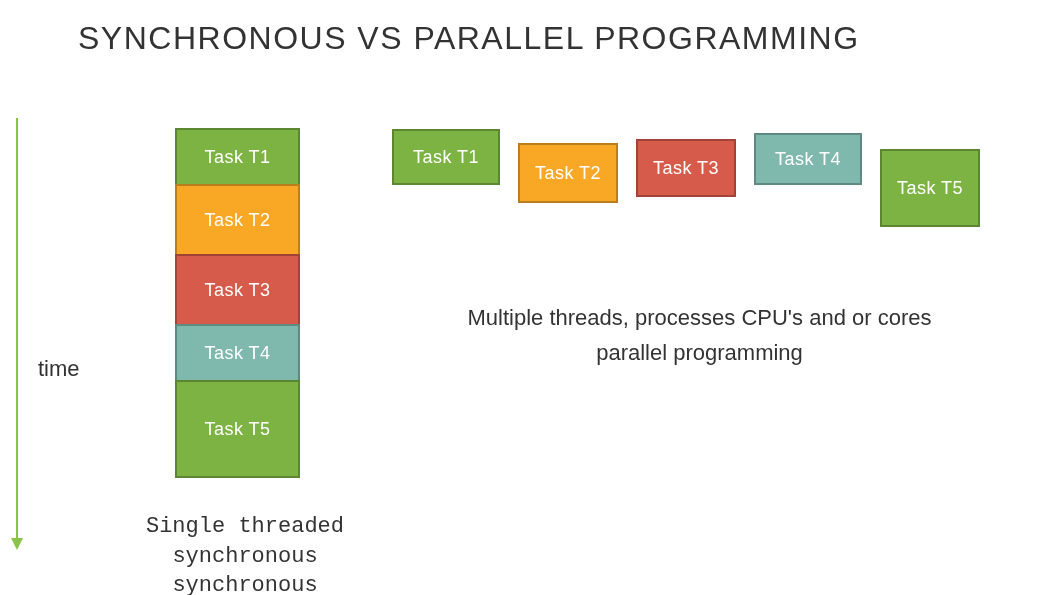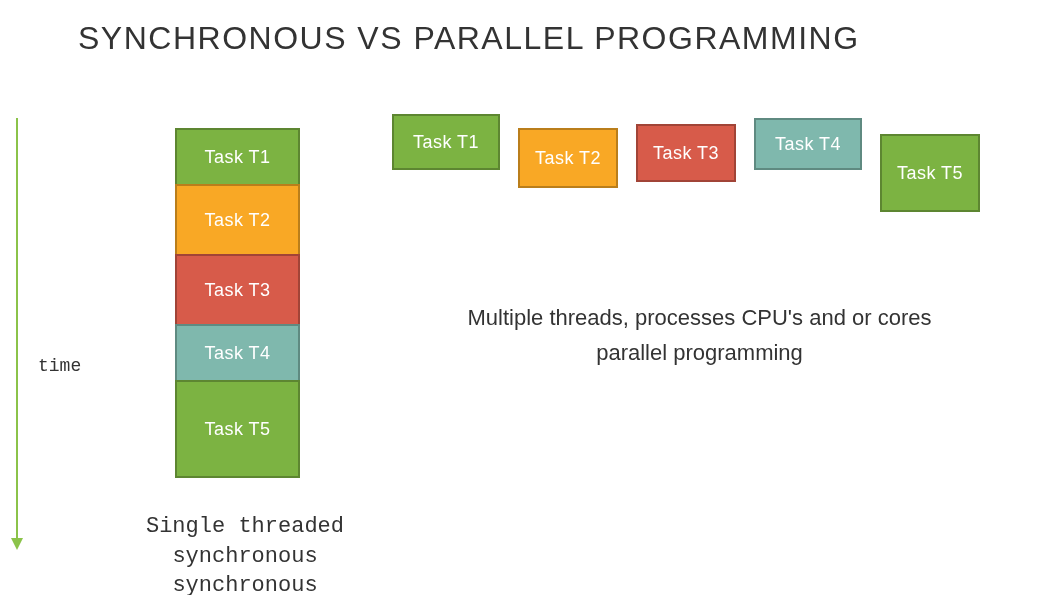--- a/index.html
+++ b/index.html
@@ -31,23 +31,23 @@
     position:absolute;
     left:-5px;bottom:-2px;
     width:0;height:0;
     border-left:6px solid transparent;
     border-right:6px solid transparent;
     border-top:12px solid #8bc34a;
   }
   .time-label{
     position:absolute;
     left:38px;top:356px;
-    font-size:18px;
+    font-size:22px;
     color:#333;
-    font-family:Liberation Mono, monospace;
+    font-family:Liberation Sans, sans-serif;
   }
   
   .sync-col{
     position:absolute;
     left:175px;top:128px;
     width:125px;
     display:flex;
     flex-direction:column;
   }
   .task{
@@ -67,21 +67,21 @@
     width:300px;
     text-align:center;
     font-size:22px;
     line-height:1.35;
     font-family:Liberation Mono, monospace;
     color:#333;
   }
   
   .par-row{
     position:absolute;
-    left:392px;top:114px;right:0;
+    left:392px;top:129px;right:0;
     white-space:nowrap;
   }
   .par-row .task{
     display:inline-flex;
     vertical-align:top;
     margin-right:18px;
     margin-bottom:0;
   }
   .par-caption{
     position:absolute;

